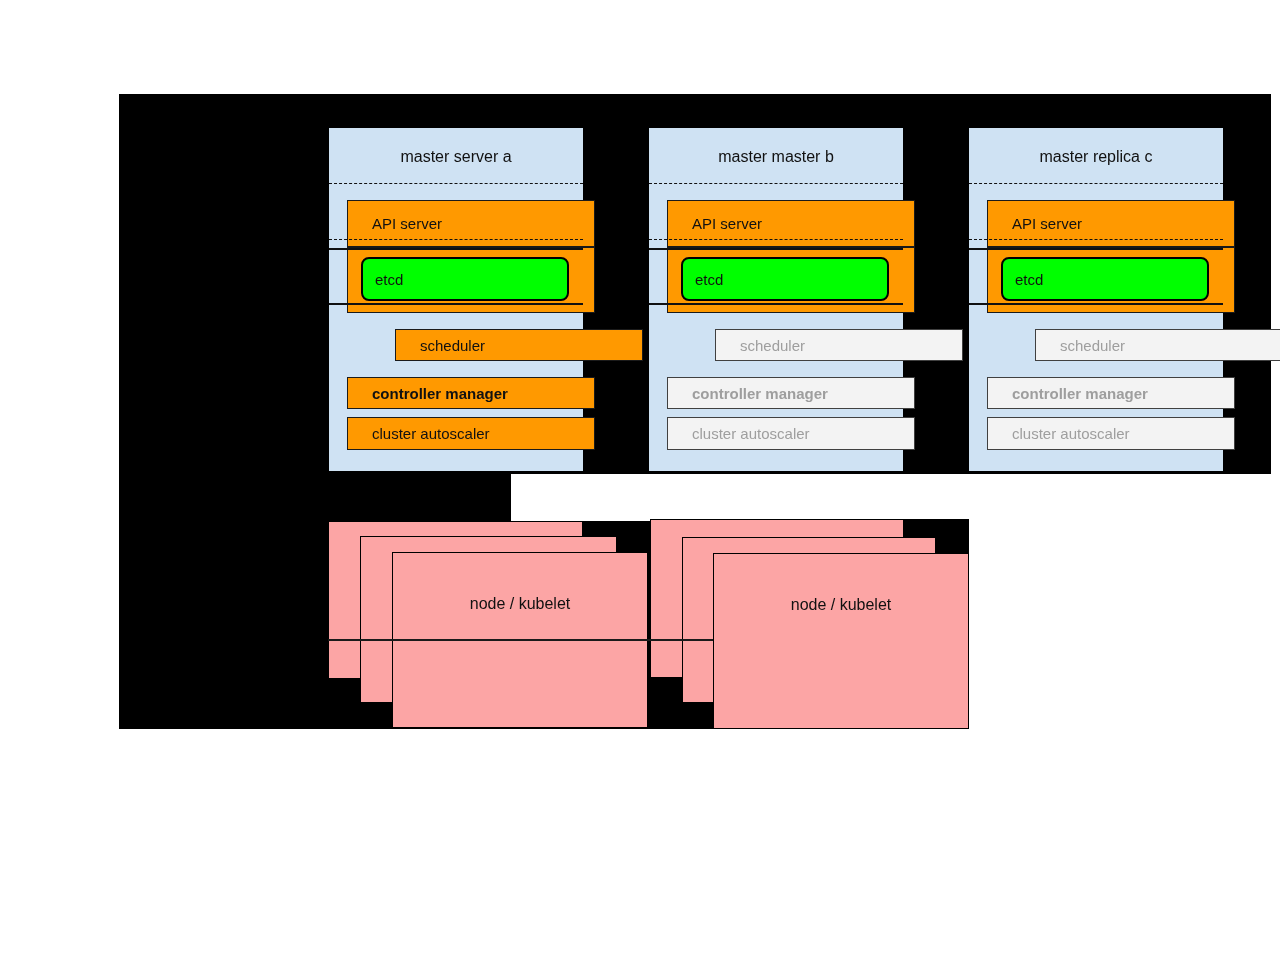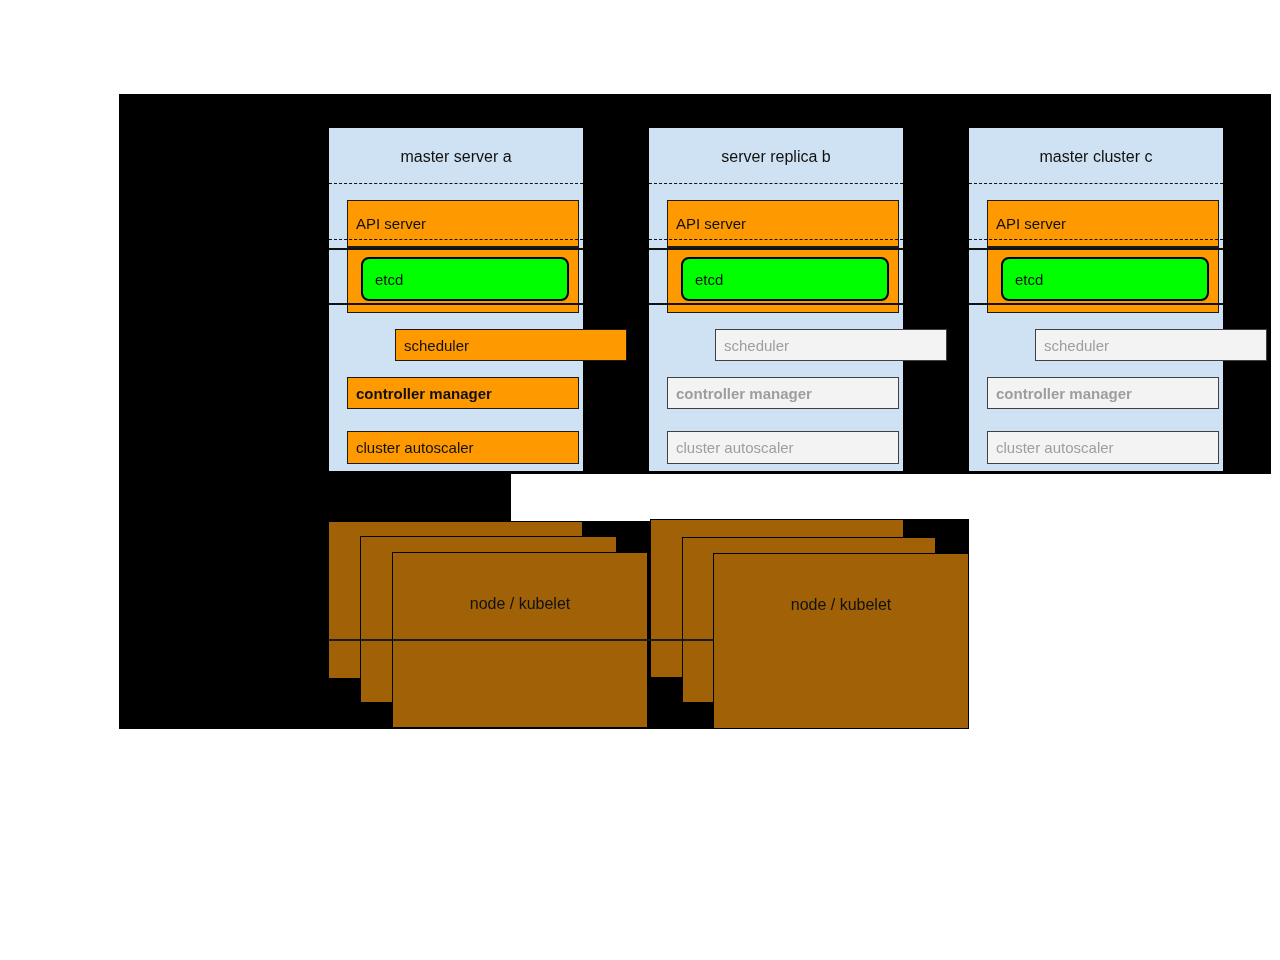--- a/index.html
+++ b/index.html
@@ -25,40 +25,40 @@
     position:absolute;left:0;right:0;top:20px;text-align:center;
     font-size:16px;color:#111;
   }
   .hline{position:absolute;left:0;right:0;height:0;z-index:6;}
   .dashline{border-top:1.5px dashed #111;}
   .solidline{border-top:2px solid #111;}
   .dash1{top:55px;} .dash2{top:111px;}
   .solidB{top:120px;} .solidC{top:175px;}
   .comp{
     position:absolute;left:18px;width:222px;
-    display:flex;align-items:center;padding-left:8px;
+    display:flex;align-items:center;padding-left:24px;
     font-size:15px;color:#111;z-index:3;
   }
   .orange{background:#ff9900;border:1px solid #1a1a1a;}
   .api{top:72px;height:45px;}
   .host{top:119px;height:64px;z-index:3;}
   .etcd{
     position:absolute;left:32px;top:129px;width:192px;height:40px;
     background:#00ff00;border:2px solid #000;border-radius:8px;
     display:flex;align-items:center;padding-left:12px;
     font-size:15px;color:#111;z-index:7;
   }
   .sched{top:201px;height:30px;margin-left:48px;}
   .ctrl{top:249px;height:30px;font-weight:bold;}
-  .autos{top:303px;height:31px;}
+  .autos{top:289px;height:31px;}
   .inactive .sched,.inactive .ctrl,.inactive .autos{
     background:#f3f3f3;border:1px solid #404040;color:#9e9e9e;
   }
   
-  .nodebox{background:#a16207;border:1px solid #000;}
+  .nodebox{background:#fca5a5;border:1px solid #000;}
   .s1-back {left:328px;top:521px;width:255px;height:158px;z-index:2;}
   .s1-mid  {left:360px;top:536px;width:257px;height:167px;z-index:3;}
   .s1-front{left:392px;top:552px;width:256px;height:176px;z-index:4;}
   .s2-back {left:650px;top:519px;width:254px;height:159px;z-index:2;}
   .s2-mid  {left:682px;top:537px;width:254px;height:166px;z-index:3;}
   .s2-front{left:713px;top:553px;width:256px;height:176px;z-index:6;}
   .node-label{
     position:absolute;left:0;right:0;top:42px;text-align:center;
     font-size:16px;color:#111;
   }
@@ -82,35 +82,35 @@
   <div class="comp orange host"></div>
   <div class="etcd">etcd</div>
   <div class="hline solidline solidB"></div>
   <div class="hline solidline solidC"></div>
   <div class="comp orange sched">scheduler</div>
   <div class="comp orange ctrl">controller manager</div>
   <div class="comp orange autos">cluster autoscaler</div>
 </div>
 
 <div class="abs master b inactive">
-  <div class="m-title">server replica b</div>
+  <div class="m-title">master master b</div>
   <div class="hline dashline dash1"></div>
   <div class="comp orange api">API server</div>
   <div class="hline dashline dash2"></div>
   <div class="comp orange host"></div>
   <div class="etcd">etcd</div>
   <div class="hline solidline solidB"></div>
   <div class="hline solidline solidC"></div>
   <div class="comp sched">scheduler</div>
   <div class="comp ctrl">controller manager</div>
   <div class="comp autos">cluster autoscaler</div>
 </div>
 
 <div class="abs master c inactive">
-  <div class="m-title">master cluster c</div>
+  <div class="m-title">master replica c</div>
   <div class="hline dashline dash1"></div>
   <div class="comp orange api">API server</div>
   <div class="hline dashline dash2"></div>
   <div class="comp orange host"></div>
   <div class="etcd">etcd</div>
   <div class="hline solidline solidB"></div>
   <div class="hline solidline solidC"></div>
   <div class="comp sched">scheduler</div>
   <div class="comp ctrl">controller manager</div>
   <div class="comp autos">cluster autoscaler</div>

